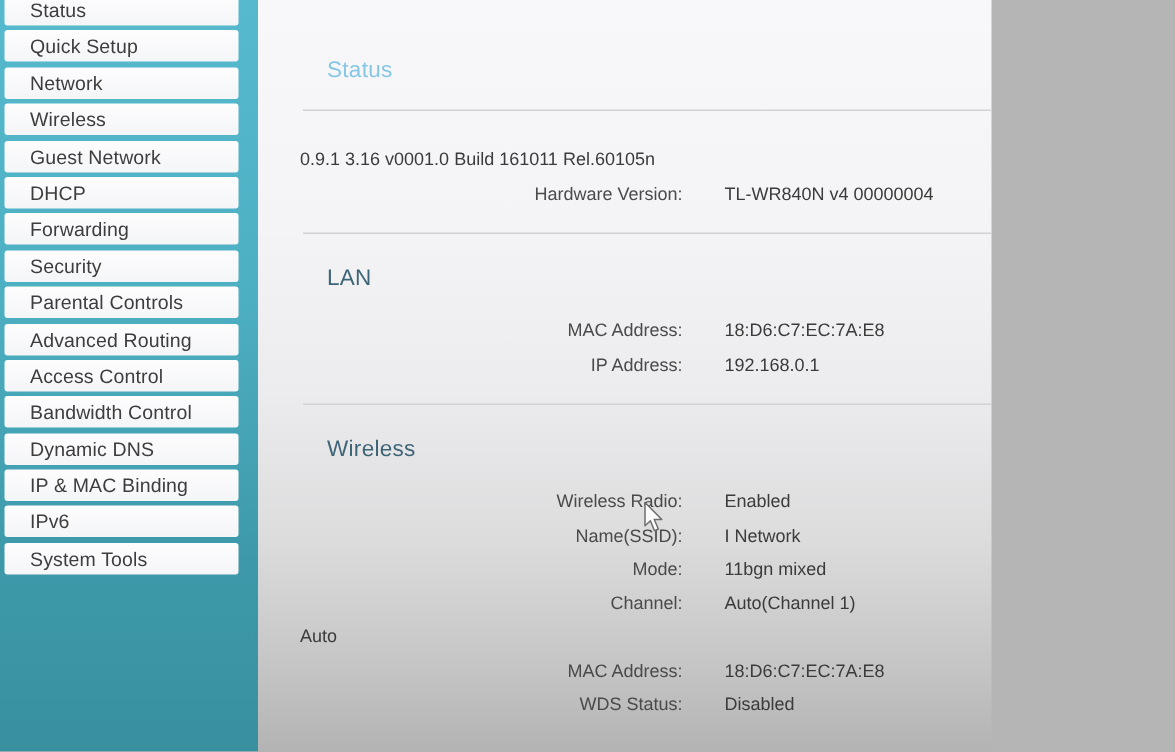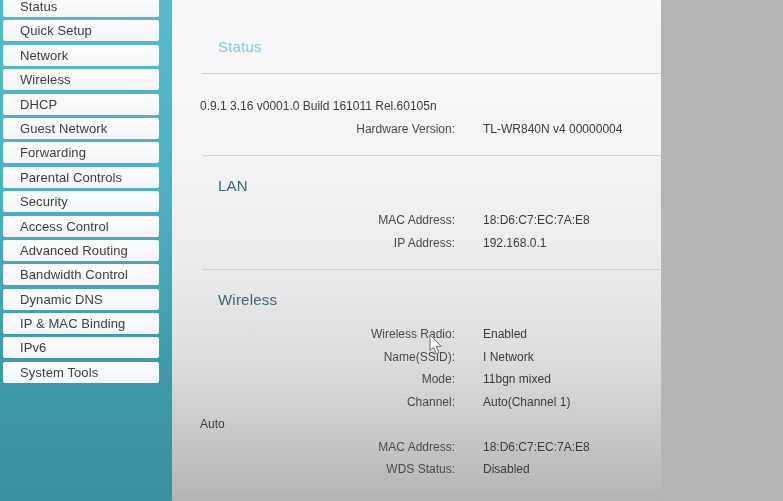--- a/index.html
+++ b/index.html
@@ -74,39 +74,39 @@
         <div class="menu-item">
     <span class="menu-label">Quick Setup</span>
   </div>
         <div class="menu-item">
     <span class="menu-label">Network</span>
   </div>
         <div class="menu-item">
     <span class="menu-label">Wireless</span>
   </div>
         <div class="menu-item">
-    <span class="menu-label">DHCP</span>
+    <span class="menu-label">Guest Network</span>
   </div>
         <div class="menu-item">
-    <span class="menu-label">Guest Network</span>
+    <span class="menu-label">DHCP</span>
   </div>
         <div class="menu-item">
     <span class="menu-label">Forwarding</span>
   </div>
         <div class="menu-item">
+    <span class="menu-label">Security</span>
+  </div>
+        <div class="menu-item">
     <span class="menu-label">Parental Controls</span>
   </div>
         <div class="menu-item">
-    <span class="menu-label">Security</span>
+    <span class="menu-label">Advanced Routing</span>
   </div>
         <div class="menu-item">
     <span class="menu-label">Access Control</span>
-  </div>
-        <div class="menu-item">
-    <span class="menu-label">Advanced Routing</span>
   </div>
         <div class="menu-item">
     <span class="menu-label">Bandwidth Control</span>
   </div>
         <div class="menu-item">
     <span class="menu-label">Dynamic DNS</span>
   </div>
         <div class="menu-item">
     <span class="menu-label">IP &amp; MAC Binding</span>
   </div>

